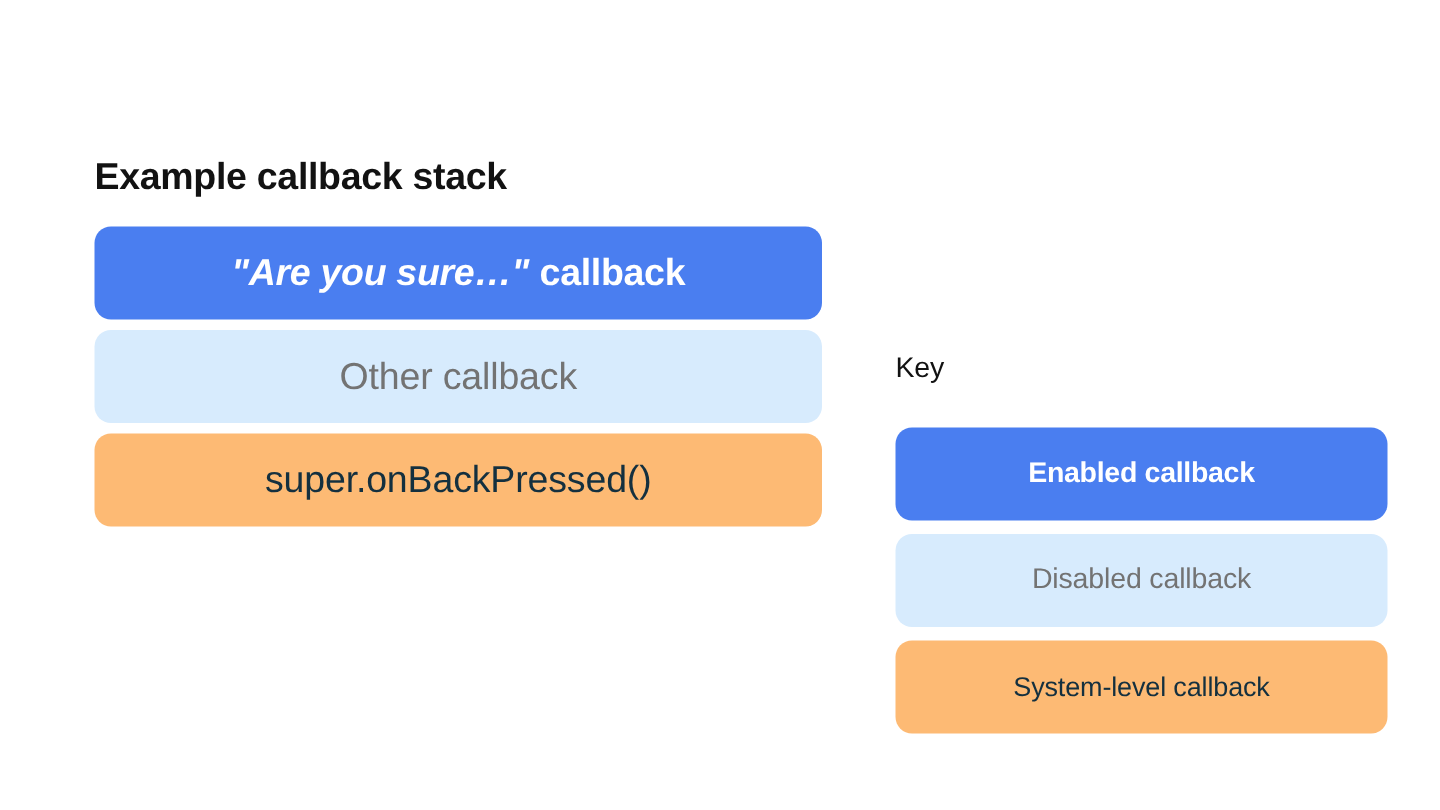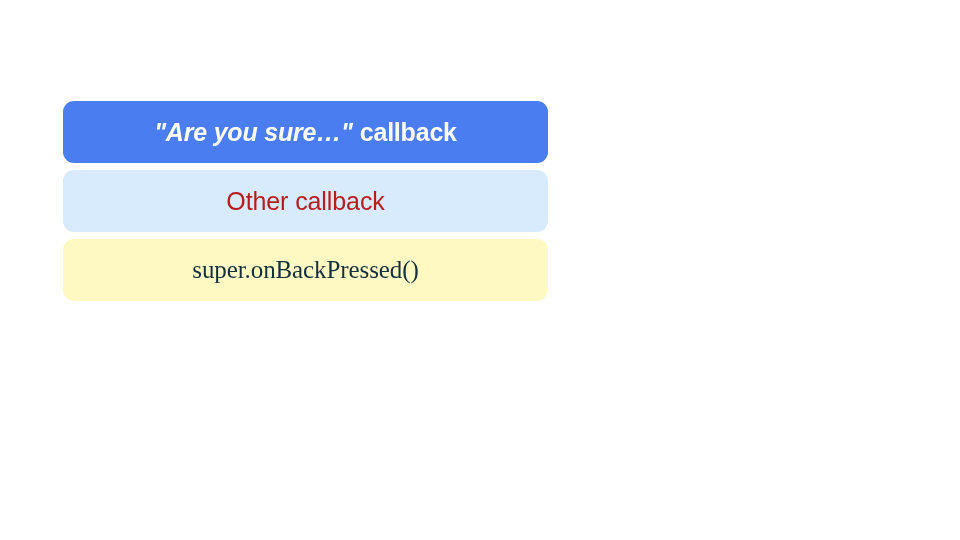--- a/index.html
+++ b/index.html
@@ -55,32 +55,31 @@
   
   .bar-enabled {
     background: #4a7ef0;
     color: #ffffff;
     font-weight: 700;
     font-size: 25px;
     letter-spacing: -0.2px;
   }
   .bar-disabled {
     background: #d7ebfd;
-    color: #b91c1c;
+    color: #737373;
     font-weight: 400;
     font-size: 25px;
     letter-spacing: -0.1px;
   }
   .bar-system {
-    background: #fef9c3;
+    background: #fdba74;
     color: #14303f;
     font-weight: 400;
     font-size: 25px;
     letter-spacing: -0.1px;
-    font-family: Liberation Serif, serif;
   }
 
   .quoted {
     font-style: italic;
     font-weight: 700;
   }
   .bar-label-run {
     display: inline;
   }
   .bar-label-run + .bar-label-run { margin-left: 0.28em; }
@@ -119,32 +118,50 @@
   .key-bar.bar-disabled { font-size: 19px; font-weight: 400; }
   .key-bar.bar-system   { font-size: 18px; font-weight: 400; }
 </style>
 </head>
 <body>
 
 <div class="canvas">
 
   <div class="stack-section">
 
+    <h2 class="section-title">Example callback stack</h2>
 
     <div class="bar bar-enabled">
       <span class="bar-label-run quoted">"Are you sure…"</span>
       <span class="bar-label-run">callback</span>
     </div>
 
     <div class="bar bar-disabled">
       <span>Other callback</span>
     </div>
 
 
 
     <div class="bar bar-system">
       <span>super.onBackPressed()</span>
     </div>
 
   </div>
 
+  <div class="key-section">
+
+    <h3 class="key-title">Key</h3>
+
+    <div class="key-bar bar-enabled">
+      <span>Enabled callback</span>
+    </div>
+
+    <div class="key-bar bar-disabled">
+      <span>Disabled callback</span>
+    </div>
+
+    <div class="key-bar bar-system">
+      <span>System-level callback</span>
+    </div>
+
+  </div>
 
 </div>
 
 </body></html>

